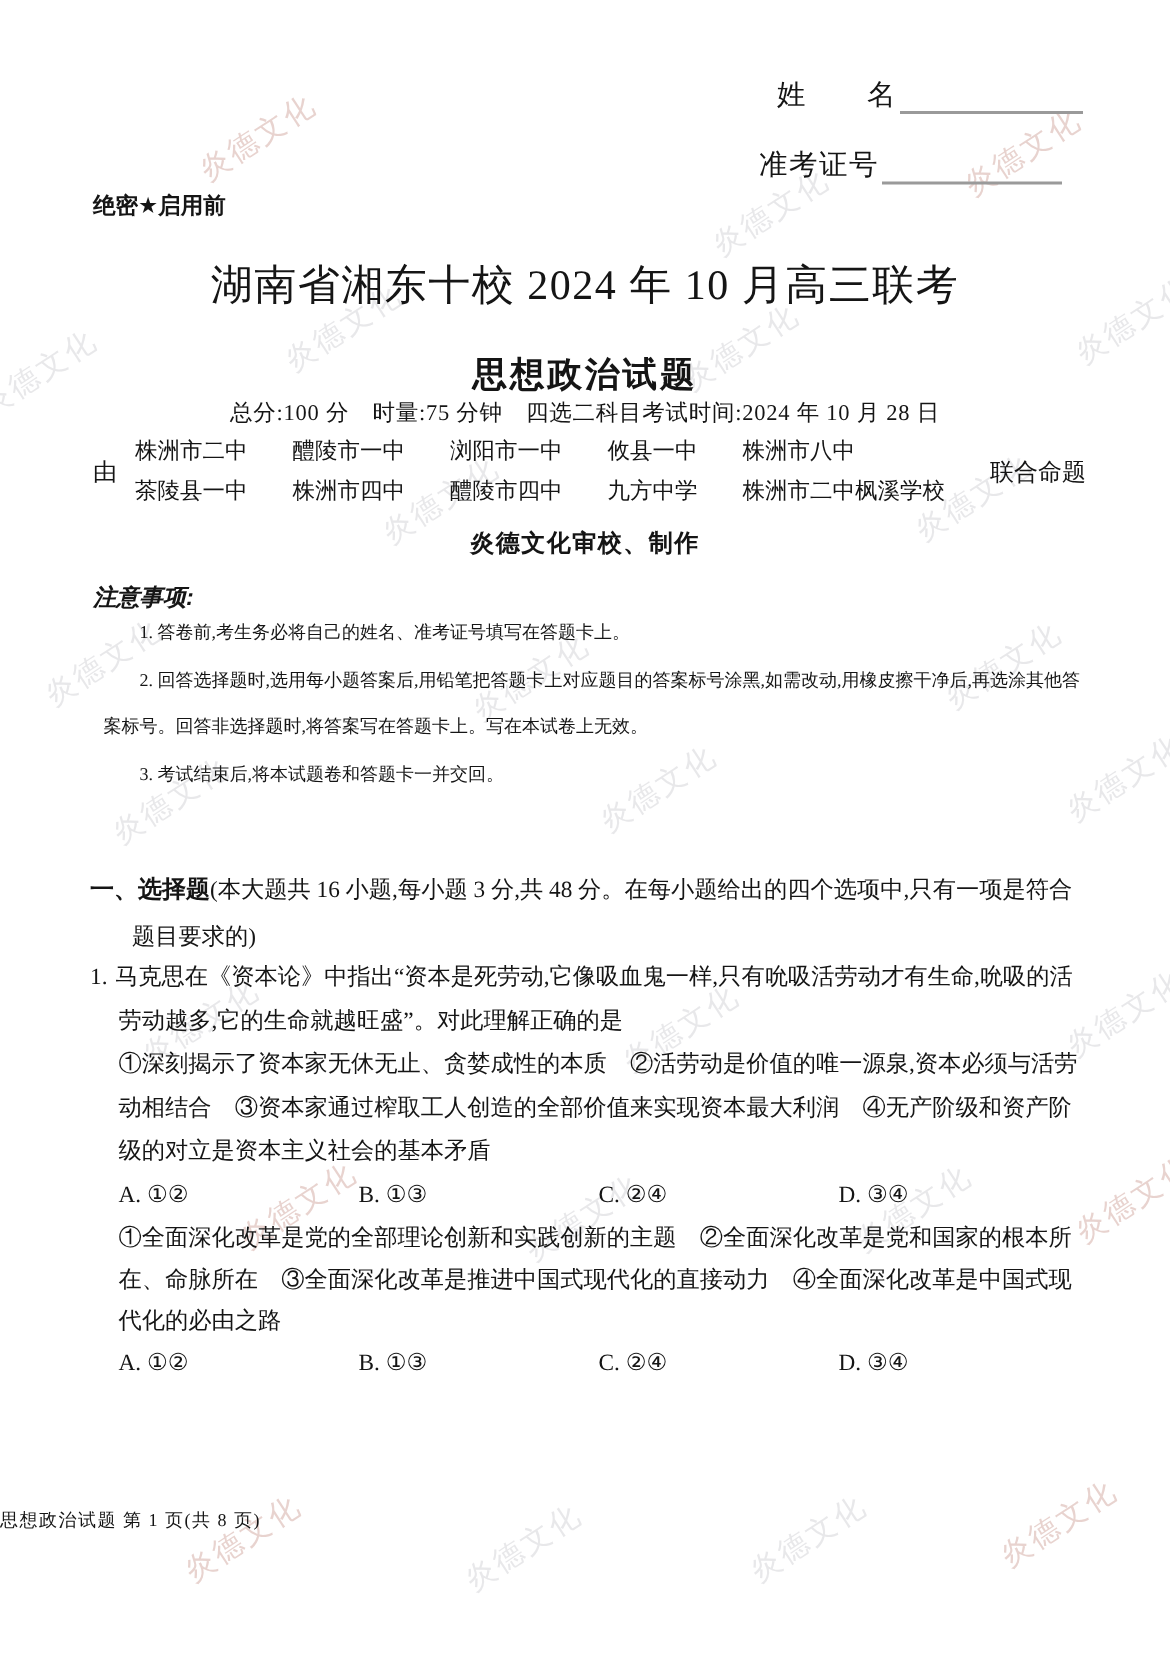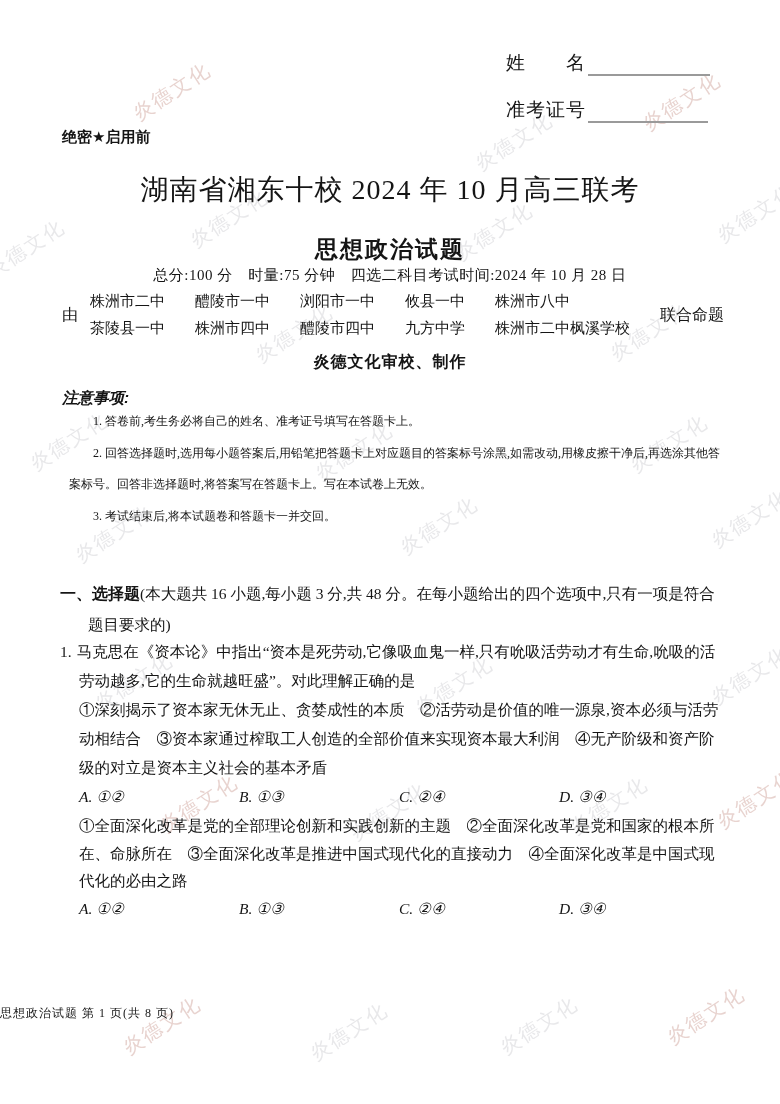--- a/index.html
+++ b/index.html
@@ -12,21 +12,21 @@
 
   
   .wm {
     position:absolute; font-size:20px; letter-spacing:2px; white-space:nowrap;
     transform:rotate(-33deg); color:rgba(178,178,186,0.30); pointer-events:none;
   }
   .wm--pink { color:rgba(210,168,160,0.50); }
 
   
   .field { position:absolute; left:506px; font-size:19px; letter-spacing:1px; }
-  .field--name { top:50px; }
+  .field--name { top:50px;margin-left:12px; }
   .field--ticket { top:97px; }
   .flabel { vertical-align:bottom; }
   .uline { display:inline-block; border-bottom:2px solid #9a9a9a; height:16px; vertical-align:bottom; margin-left:2px; }
   .uline--name { width:122px; }
   .uline--ticket { width:120px; }
 
   .secret { position:absolute; left:62px; top:128px; font-weight:bold; font-size:15px; }
 
   .title { position:absolute; top:152px; left:0; width:100%; text-align:center;
            font-size:28px; font-weight:500; letter-spacing:1px; }
@@ -54,21 +54,21 @@
              font-size:15.5px; line-height:31px; padding-left:28px; text-indent:-28px; }
   .section .sec-bold { font-weight:bold; font-size:16px; }
 
   .question { position:absolute; left:60px; right:55px; padding-left:19px;
               font-size:15.5px; line-height:29px; font-weight:500; }
   .question--1 { top:637px; }
   .question--2 { top:812px; line-height:27.5px; }
   .question p { margin:0; }
   .question .stem { text-indent:-19px; }
   .qnum { margin-right:5px; }
-  .choices { display:flex;font-style:italic; }
+  .choices { display:flex; }
   .choice { width:160px; flex:0 0 auto; }
   .choice:last-child { width:auto; flex:1 1 auto; }
 
   .page-footer { position:absolute; top:1005px; left:0; width:100%; text-align:left;
                  font-size:12px; letter-spacing:1px; }
   .bottom-bar { position:absolute; top:1062px; left:0; width:100%; text-align:center;
                 font-weight:bold; font-size:17.5px; color:#0d0d0d; }
 </style>
 </head>
 <body>

